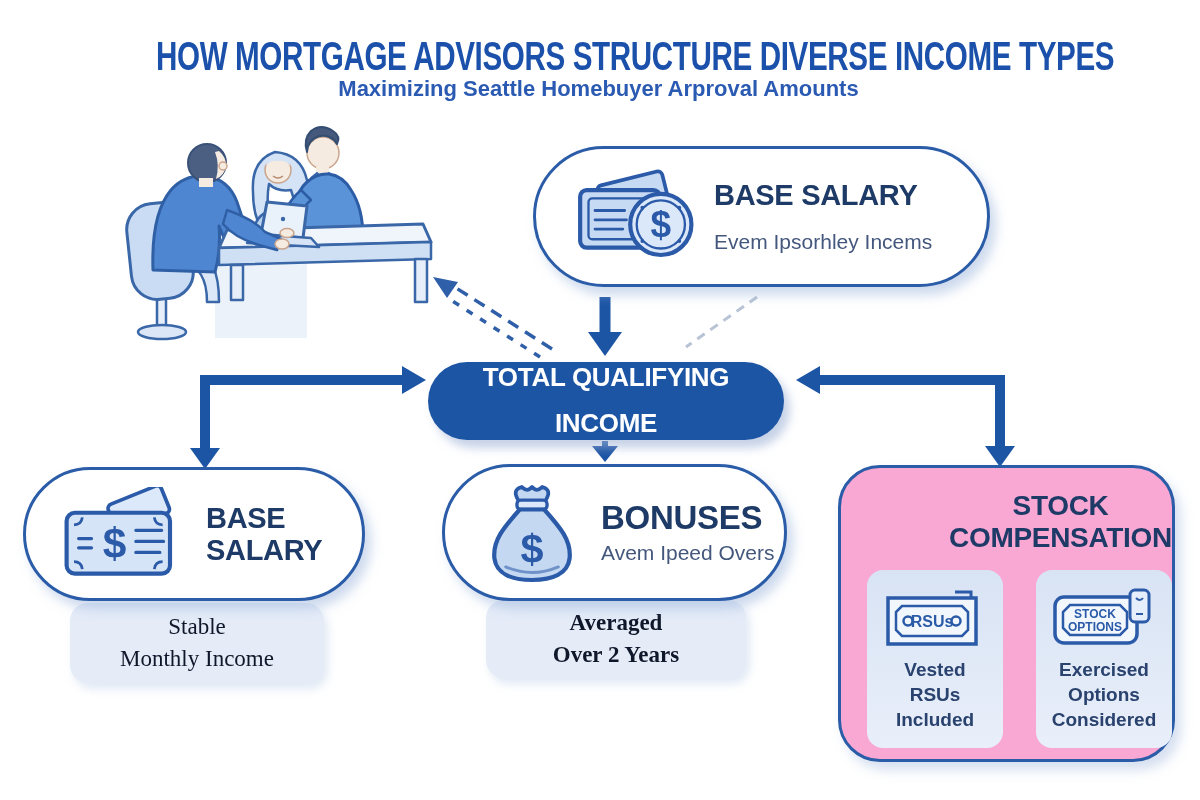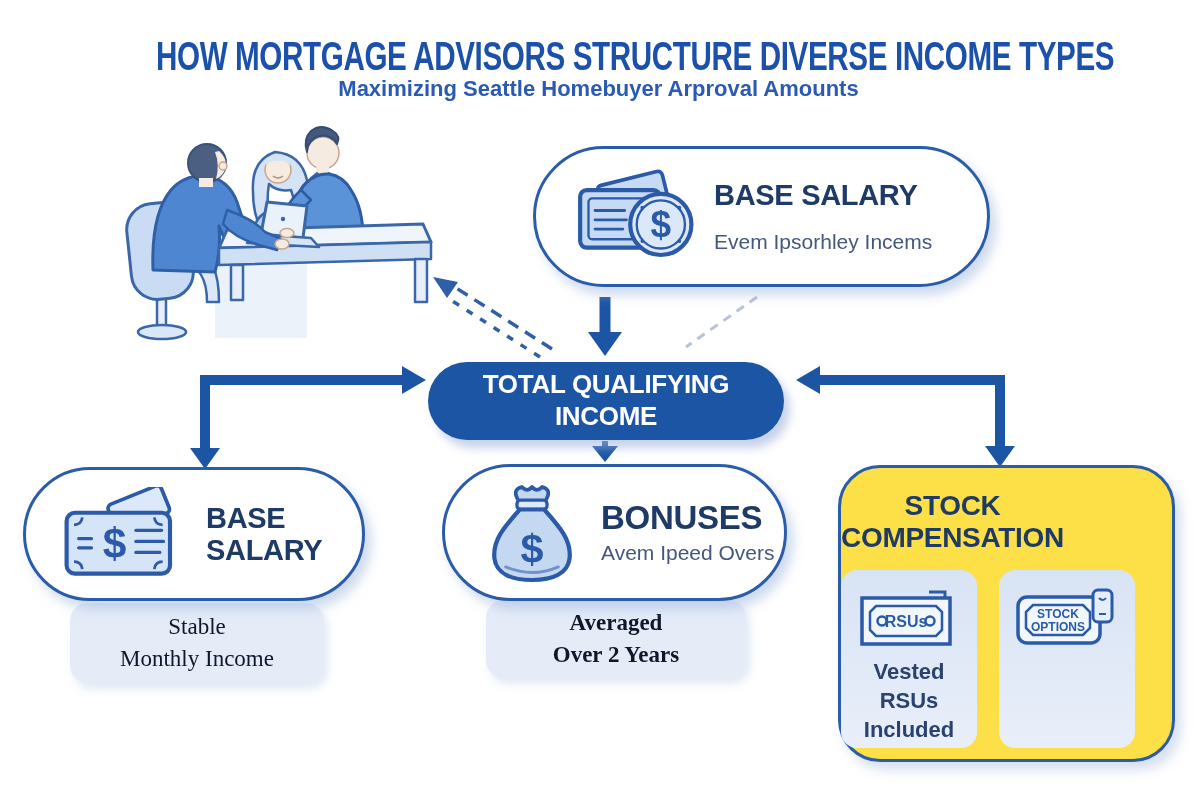--- a/index.html
+++ b/index.html
@@ -32,49 +32,49 @@
     text-align:center; color:#0f172a; box-shadow:4px 6px 10px rgba(180,200,230,.4);font-family:Liberation Serif, serif;
   }
   
   .pill-top { left:533px; top:146px; width:457px; height:141px; border-radius:71px; padding-left:36px; gap:20px; }
   .pill-top .node-title { font-size:29px; }
   .pill-top .node-sub { font-size:21px; margin-top:18px; }
   
   .center-node {
     position:absolute; left:428px; top:362px; width:356px; height:78px;
     background:#1d55a5; border-radius:40px; z-index:3;
-    display:flex; flex-direction:column; justify-content:center; align-items:center;
+    display:flex; flex-direction:column; justify-content:space-between; align-items:center;
     color:#ffffff; font-weight:700; font-size:26px; line-height:1.22; letter-spacing:-0.3px;
     box-shadow:6px 8px 10px rgba(160,180,215,.6); text-align:center;
   }
   
   .pill-left { left:23px; top:467px; width:342px; height:134px; border-radius:67px; padding-left:36px; gap:24px; }
   .pill-left .node-title { font-size:29px; }
   .cap-left { left:70px; top:603px; width:254px; height:80px; font-size:23px; font-weight:500; line-height:1.4; }
   
   .pill-bonus { left:442px; top:464px; width:345px; height:137px; border-radius:69px; padding-left:40px; gap:22px; }
   .pill-bonus .node-title { font-size:33px; }
   .pill-bonus .node-sub { font-size:21px; margin-top:4px; }
   .cap-bonus { left:486px; top:600px; width:260px; height:78px; font-size:23px; font-weight:600; line-height:1.4; }
   
   .stock-box {
     position:absolute; left:838px; top:465px; width:337px; height:297px;
-    background:#fde047; border:3px solid #2b5ca8; border-radius:42px; z-index:3;
-    display:flex; flex-direction:column; align-items:flex-start; padding-top:22px;
+    background:#f9a8d4; border:3px solid #2b5ca8; border-radius:42px; z-index:3;
+    display:flex; flex-direction:column; align-items:flex-end; padding-top:22px;
     box-shadow:6px 8px 12px rgba(163,186,222,.45);
   }
   .stock-title { font-size:28px; font-weight:700; color:#1e3a66; line-height:1.15; text-align:center; letter-spacing:-0.3px; }
-  .stock-cards { display:flex; gap:22px; margin-top:16px; }
+  .stock-cards { display:flex; gap:33px; margin-top:16px; }
   .stock-card {
     width:136px; height:178px; border-radius:16px;
     background:linear-gradient(180deg,#d8e3f4,#e9effa);
     display:flex; flex-direction:column; align-items:center;
   }
   .stock-card .card-icon { margin-top:15px; }
-  .card-caption { margin-top:9px; font-size:22px; font-weight:600; color:#29426e; line-height:1.3; text-align:center; }
+  .card-caption { margin-top:9px; font-size:19px; font-weight:600; color:#29426e; line-height:1.3; text-align:center; }
   .arrows-layer { position:absolute; left:0; top:0; z-index:1; pointer-events:none; }
   .illustration { position:absolute; left:115px; top:118px; z-index:2; }
   .line { display:block; }
 </style>
 </head>
 <body>
 
 <div class="canvas">
 
   <div class="title">HOW MORTGAGE ADVISORS STRUCTURE DIVERSE INCOME TYPES</div>
@@ -260,17 +260,22 @@
       </div>
       <div class="stock-card">
         <svg class="card-icon" width="104" height="64" viewBox="0 0 104 64">
           <rect x="3" y="12" width="82" height="46" rx="9" fill="#f2f7fd" stroke="#2a5aa8" stroke-width="3.5"></rect>
           <polygon points="18,20 68,20 75,27 75,43 68,50 18,50 11,43 11,27" fill="none" stroke="#2a5aa8" stroke-width="2.5"></polygon>
           <rect x="78" y="5" width="19" height="32" rx="5" fill="#e7eefb" stroke="#2a5aa8" stroke-width="3"></rect>
           <path d="M84,13 q4,4 7,0 M84,29 h7" fill="none" stroke="#2a5aa8" stroke-width="2"></path>
           <text x="43" y="33" text-anchor="middle" font-size="12" font-weight="bold" fill="#2a5aa8" font-family="Liberation Sans, sans-serif">STOCK</text>
           <text x="43" y="46" text-anchor="middle" font-size="12" font-weight="bold" fill="#2a5aa8" font-family="Liberation Sans, sans-serif">OPTIONS</text>
         </svg>
+        <div class="card-caption">
+          <div>Exercised</div>
+          <div>Options</div>
+          <div>Considered</div>
+        </div>
       </div>
     </div>
   </div>
 
 </div>
 
 </body></html>

